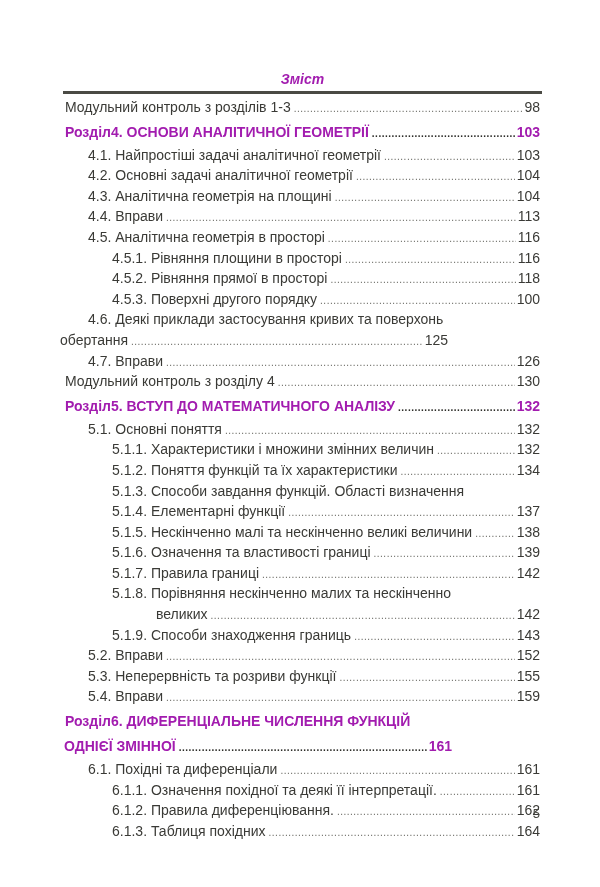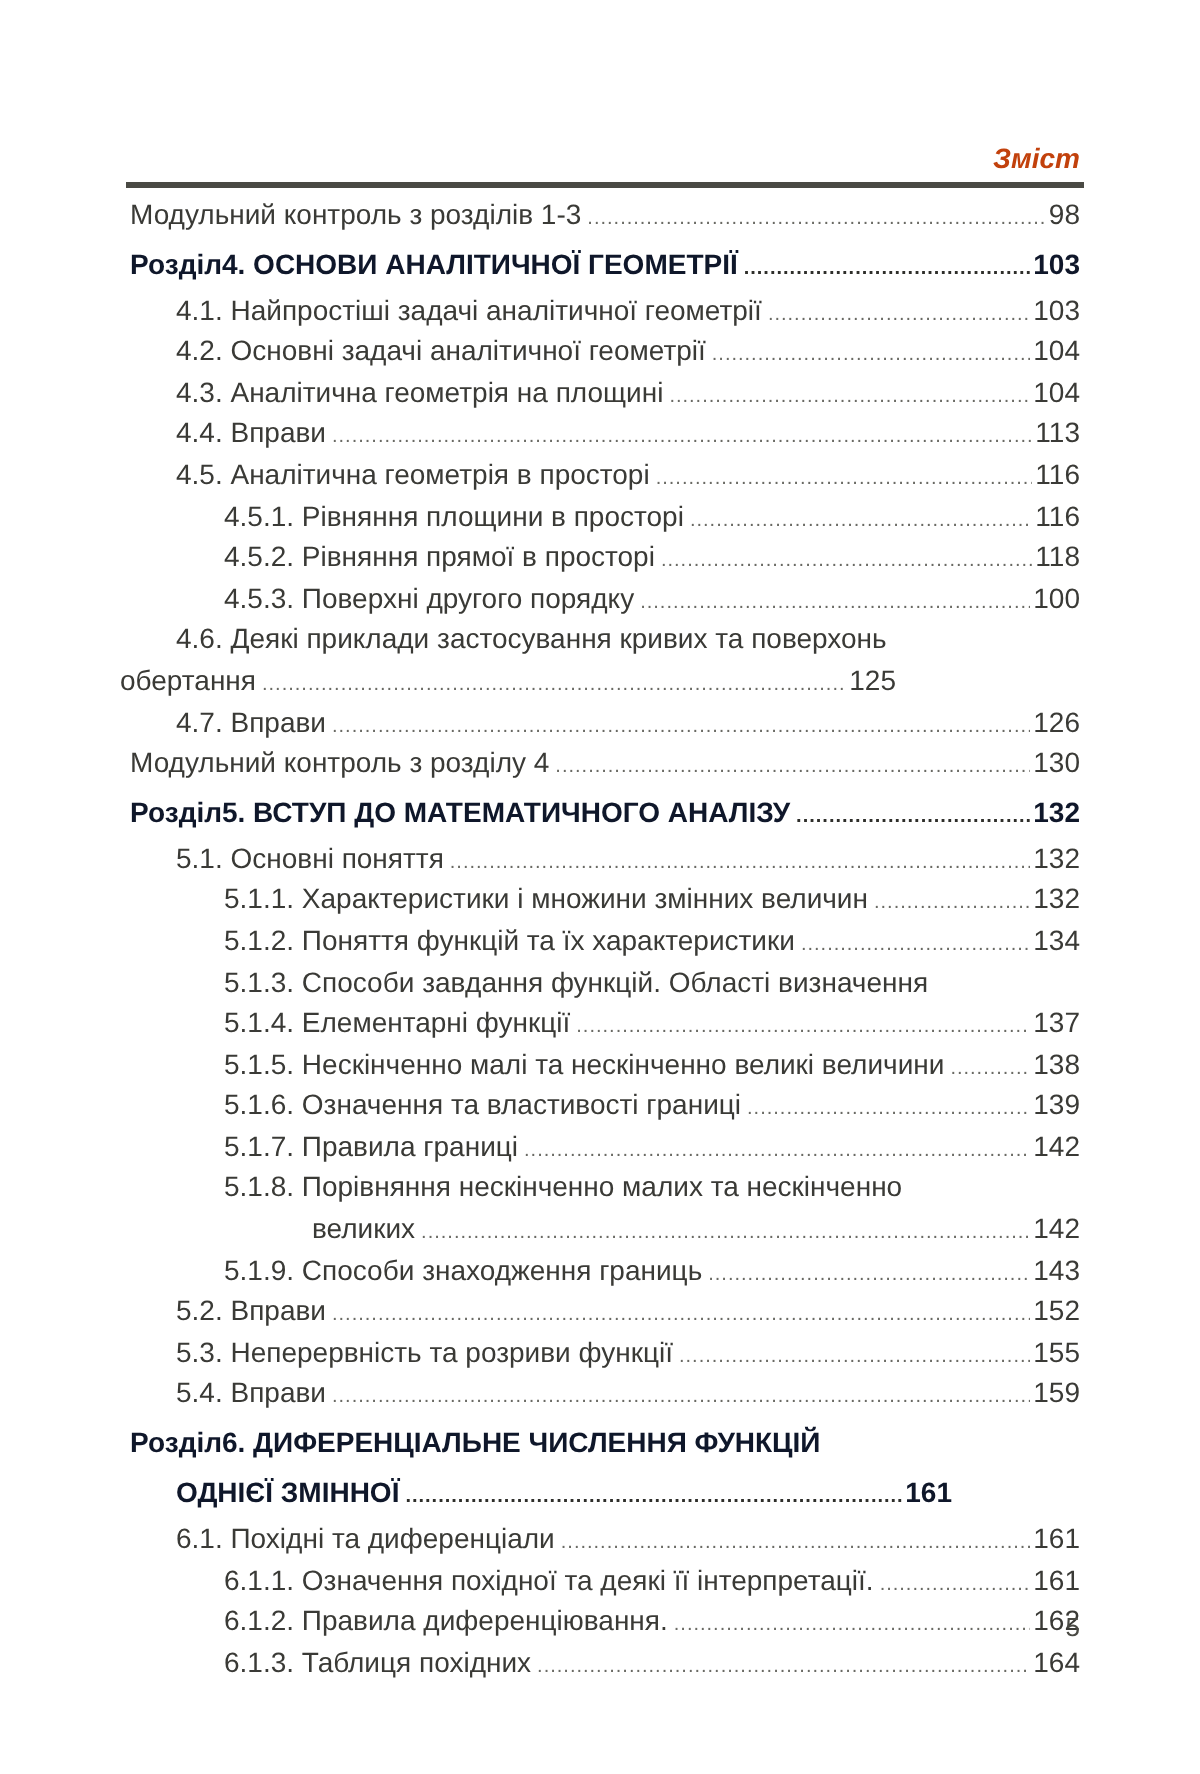--- a/index.html
+++ b/index.html
@@ -2,49 +2,49 @@
 <html><head>
 <meta charset="utf-8">
 <style>
   html, body { margin: 0; padding: 0; }
   body {
     width: 600px; height: 887px; background: #ffffff; position: relative; overflow: hidden;
     font-family: "Liberation Sans", sans-serif; color: #3a3a36;
   }
   .page { position: absolute; left: 0; top: 0; width: 600px; height: 887px; }
   .running-head {
-    position: absolute; left: 65px; width: 475px; top: 71px; text-align: right;
-    font-family: "Liberation Sans", sans-serif; font-style: italic; font-weight: bold; font-size: 14px; color: #c2410c;
+    position: absolute; left: 65px; width: 475px; top: 71px; text-align: center;
+    font-family: "Liberation Sans", sans-serif; font-style: italic; font-weight: bold; font-size: 14px; color: #a21caf;
   }
   .rule {
     position: absolute; left: 63px; width: 479px; top: 91px; height: 3px; background: #4a4a44;
   }
   .toc { position: absolute; left: 0; top: 97px; width: 600px; }
   .row {
     position: relative; height: 20.6px; line-height: 20.6px; font-size: 14px;
     display: flex; align-items: baseline; white-space: nowrap;
   }
   .row .txt { flex: 0 0 auto; }
   .row .dots {
     flex: 1 1 auto; overflow: hidden; margin: 0 2px 0 3px; color: #6a6a64; font-size: 10px;
     letter-spacing: 0.5px;
   }
   .row .dots::before {
     content: "............................................................................................................................................................................................";
   }
   .row .pg { flex: 0 0 auto; text-align: right; }
-  .row.chapter { font-weight: bold; font-size: 14px; height: 25px; line-height: 25px; margin-top: 2px; color: #0f172a; }
+  .row.chapter { font-weight: bold; font-size: 14px; height: 25px; line-height: 25px; margin-top: 2px; color: #a21caf; }
   .row.chapter .dots { color: #2e2e2a; font-weight: bold; }
   .row.nodots .dots::before { content: ""; }
   .lvl0 { padding-left: 65px; width: 475px; }
   .lvl1 { padding-left: 88px; width: 452px; }
   .lvl2 { padding-left: 112px; width: 428px; }
   .cont2 { padding-left: 156px; width: 384px; }
   .cont0 { padding-left: 60px; width: 388px; }
-  .chapter-cont { padding-left: 88px; width: 388px; }
+  .chapter-cont { padding-left: 64px; width: 388px; }
   .folio {
     position: absolute; left: 526px; top: 806px; width: 14px; text-align: right; font-size: 13px; color: #4a4a44;
   }
 </style>
 </head>
 <body>
 
 <div class="page">
   <div class="running-head">Зміст</div>
   <div class="rule"></div>

